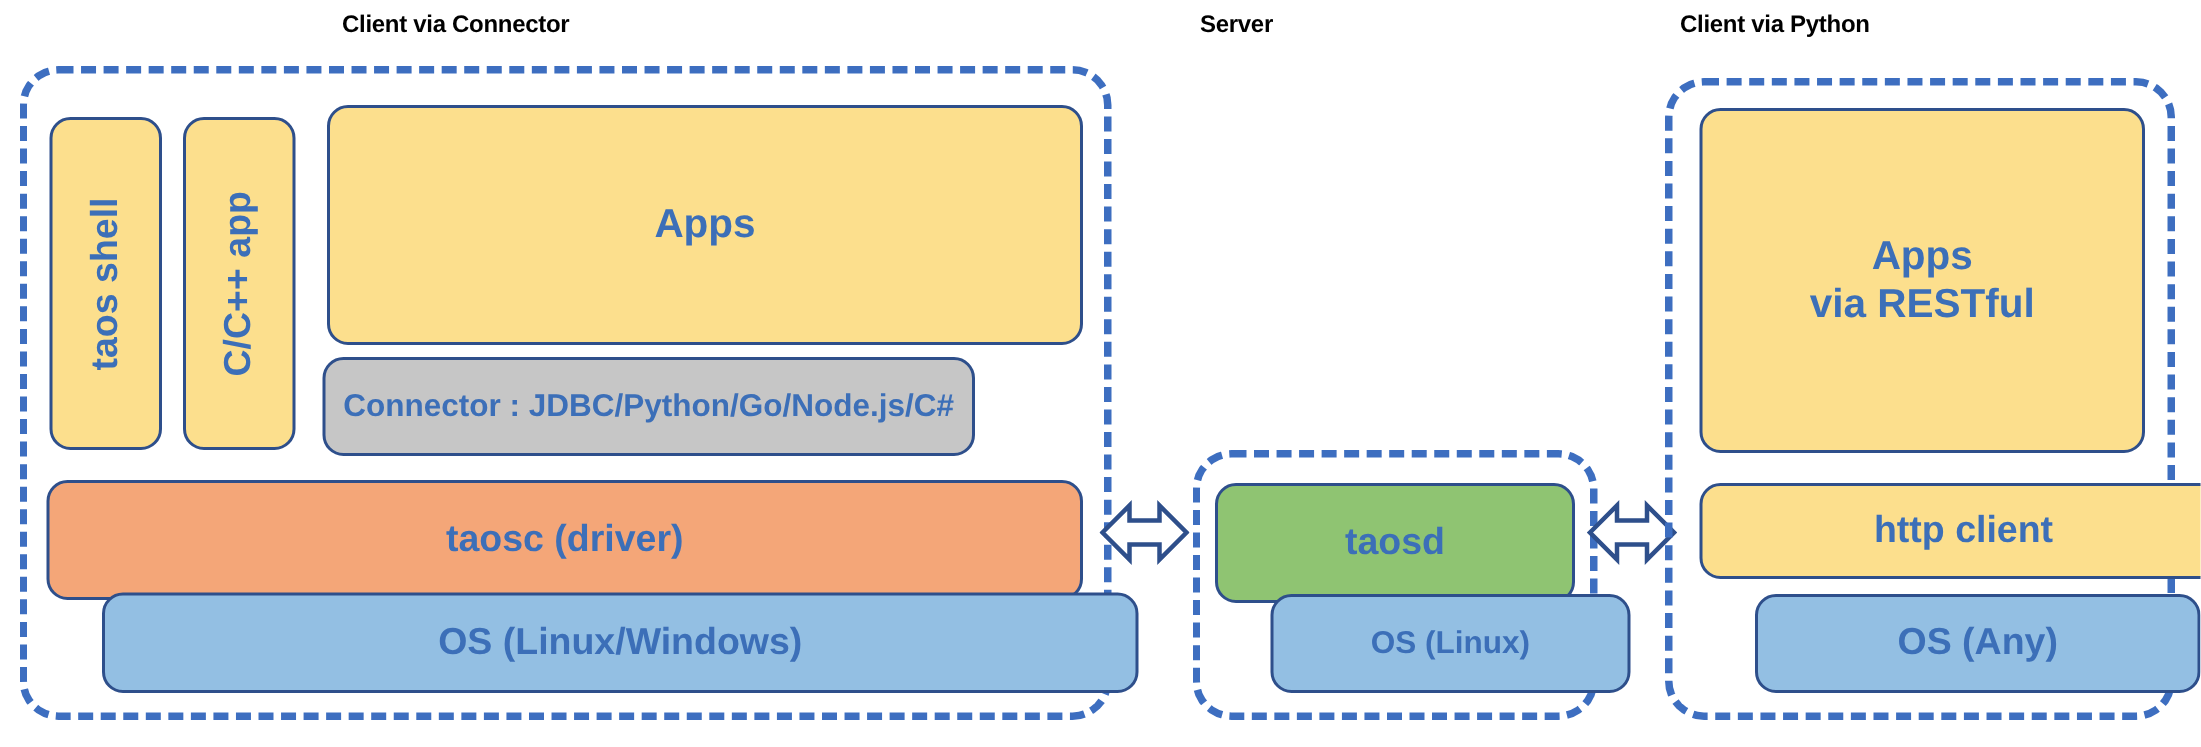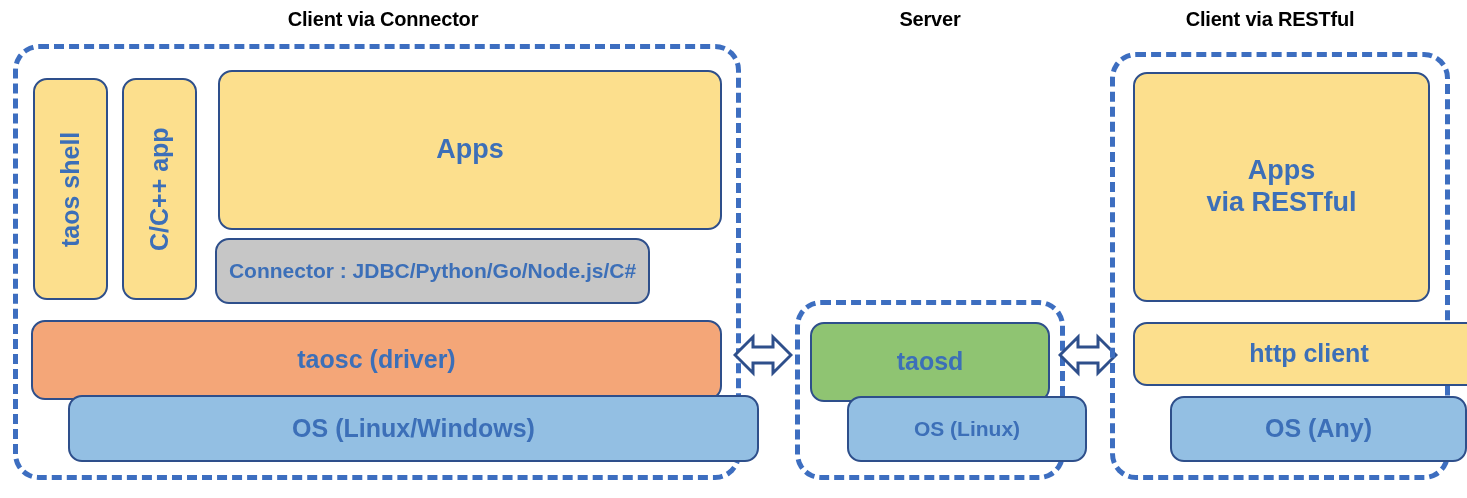--- a/index.html
+++ b/index.html
@@ -17,24 +17,23 @@
   .stage {
     position: absolute;
     left: 0; top: 0;
     width: 1467px;
     height: 498px;
   }
 
   
   .caption {
     position: absolute;
-    font-size: 20px;
+    font-size: 16px;
     font-weight: bold;
     color: #000000;
-    text-align: center;
     letter-spacing: -0.2px;
     white-space: nowrap;
   }
 
   
   .dashed-group {
     position: absolute;
     box-sizing: border-box;
     border: 5px dashed #3D6EC0;
     border-radius: 26px;
@@ -74,21 +73,21 @@
 </style>
 </head>
 <body>
 
 <div class="stage">
 
   <div class="caption" style="left:228px; top:8px; width:310px;">Client via Connector</div>
 
   <div class="caption" style="left:800px; top:8px; width:260px;">Server</div>
 
-  <div class="caption" style="left:1120px; top:8px; width:300px;">Client via RESTful</div>
+  <div class="caption" style="left:1120px; top:8px; width:300px;">Client via Python</div>
 
   <div class="dashed-group" style="left:13px; top:44px; width:728px; height:436px;"></div>
 
   <div class="box yellow vertical" style="left:33px; top:78px; width:75px; height:222px; font-size:25px;">taos shell</div>
 
   <div class="box yellow vertical" style="left:122px; top:78px; width:75px; height:222px; font-size:25px;">C/C++ app</div>
 
   <div class="box yellow" style="left:218px; top:70px; width:504px; height:160px; font-size:27px;">Apps</div>
 
   <div class="box gray" style="left:215px; top:238px; width:435px; height:66px; font-size:21px;">Connector : JDBC/Python/Go/Node.js/C#</div>

